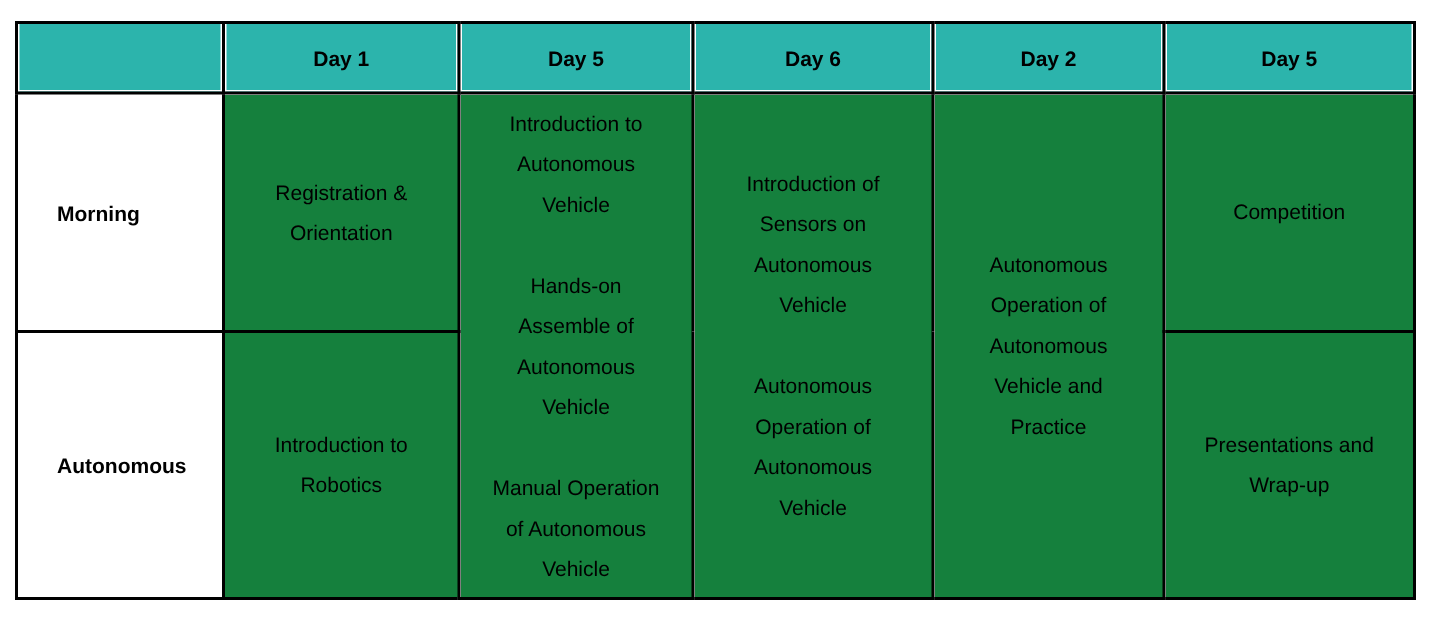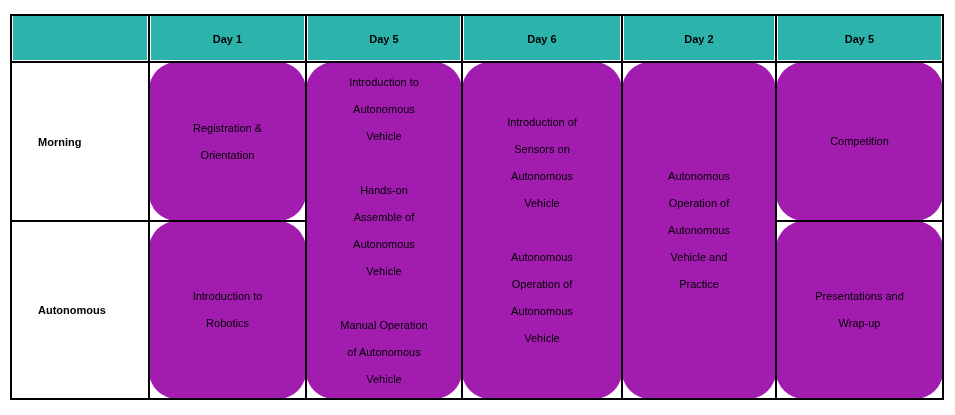--- a/index.html
+++ b/index.html
@@ -22,49 +22,48 @@
     position: absolute;
     left: 10px;
     top: 14px;
     width: 934px;
     border-collapse: collapse;
     table-layout: fixed;
   }
   table.schedule th,
   table.schedule td {
     border: 2px solid var(--border-color);
-    font-size: 11px;
+    font-size: 14px;
     overflow: hidden;
   }
   tr.header-row { height: 47px; }
   tr.morning-row { height: 159px; }
   tr.afternoon-row { height: 178px; }
   th.day-header {
     background: var(--header-bg);
     box-shadow: inset 0 -1px 0 #ffffff, inset -1px 0 0 #ffffff, inset 1px 0 0 #ffffff;
     font-weight: 700;
     text-align: center;
     vertical-align: middle;
   }
   th.row-label {
     background: #ffffff;
     font-weight: 700;
     text-align: left;
     vertical-align: middle;
     padding-left: 26px;
   }
   td.schedule-cell {
-    background: #a21caf;
+    background: #15803d;
     text-align: center;
     vertical-align: middle;
     white-space: pre-line;
     line-height: 27px;
     font-weight: 400;
     padding: 2px 10px;
-    border-radius: 28px;
   }
 </style>
 </head>
 <body>
 
 <table class="schedule">
   <colgroup>
     <col style="width:138px">
     <col style="width:157px">
     <col style="width:156px">

